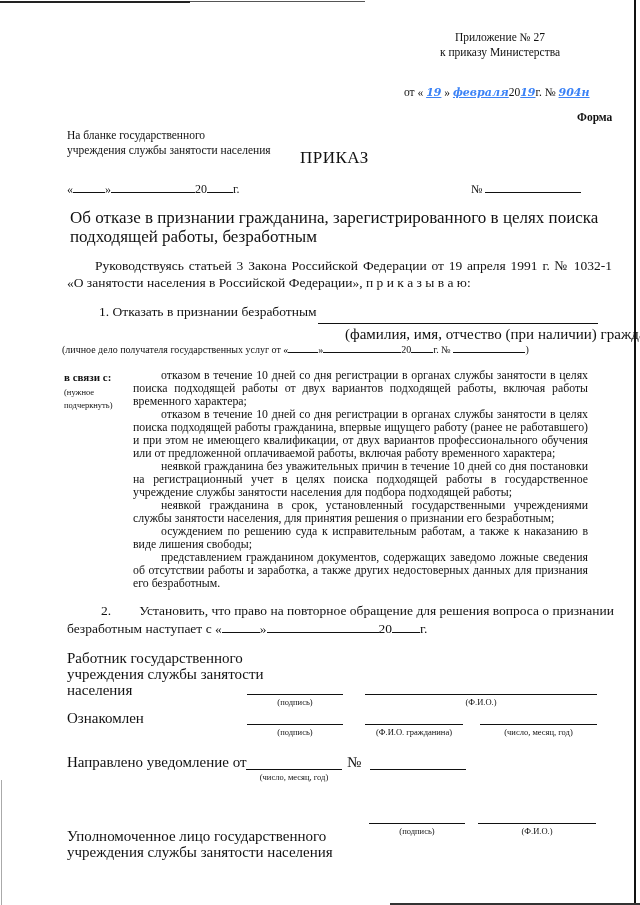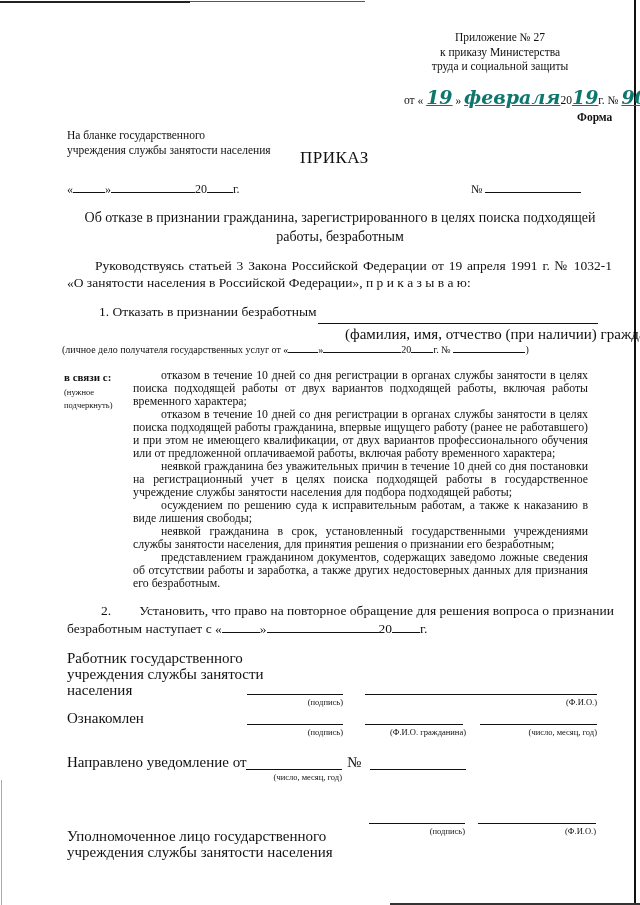--- a/index.html
+++ b/index.html
@@ -11,63 +11,62 @@
   .abs { position: absolute; }
   .edge-top { left: 0; top: 1px; width: 365px; height: 1px; background: #555; }
   .edge-top2 { left: 0; top: 1px; width: 190px; height: 2px; background: #222; }
   .edge-right { left: 634px; top: 0; width: 2px; height: 905px; background: #111; }
   .edge-left { left: 1px; top: 780px; width: 1px; height: 125px; background: #aaa; }
   .edge-bottom { left: 390px; top: 903px; width: 250px; height: 2px; background: #333; }
 
   .appendix { left: 400px; top: 30px; width: 200px; text-align: center; font-size: 11.5px; line-height: 14.5px; }
   .appendix div { white-space: nowrap; }
   .order-line { left: 404px; top: 86px; font-size: 11.5px; white-space: nowrap; }
-  .hw { font-family: "DejaVu Serif", serif; font-style: italic; font-weight: bold; font-size: 19px; text-decoration: underline; color: #0f766e; }
+  .hw { font-family: "DejaVu Serif", serif; font-style: italic; font-weight: bold; font-size: 11px; text-decoration: underline; color: #3b82f6; }
   .forma { left: 577px; top: 111px; font-size: 11.5px; font-weight: bold; }
 
   .blank { left: 67px; top: 128px; font-size: 11.5px; line-height: 14.5px; }
   .prikaz { left: 300px; top: 148px; font-size: 17px; letter-spacing: 0.5px; }
 
   .dateline { left: 67px; top: 181px; font-size: 12px; white-space: nowrap; }
   .u { display: inline-block; border-bottom: 1px solid #111; height: 11px; vertical-align: baseline; }
   .numline { left: 471px; top: 181px; font-size: 12px; white-space: nowrap; }
 
-  .title { left: 70px; top: 209px; width: 540px; text-align: center; font-size: 14px; line-height: 18.5px; }
+  .title { left: 70px; top: 209px; width: 540px; font-size: 17px; line-height: 18.5px; }
   .intro { left: 67px; top: 257px; width: 545px; font-size: 13.5px; line-height: 17px; text-align: justify; text-indent: 28px; }
 
   .item1 { left: 99px; top: 304px; font-size: 13.5px; white-space: nowrap; }
   .fio-line { left: 318px; top: 323px; width: 280px; height: 1px; background: #111; }
   .fio-cap { left: 345px; top: 326px; font-size: 15px; white-space: nowrap; }
   .case-line { left: 62px; top: 343px; font-size: 10px; white-space: nowrap; }
 
   .reason-label { left: 64px; top: 370px; font-size: 11px; line-height: 14px; font-weight: bold; }
   .reason-label .sm { font-size: 8.5px; font-weight: normal; line-height: 16px; display: block; }
   .reasons { left: 133px; top: 369px; width: 455px; font-size: 11.8px; line-height: 13px; text-align: justify; }
   .reasons p { margin: 0; text-indent: 28px; }
 
   .item2 { left: 67px; top: 602px; width: 545px; font-size: 13.5px; line-height: 17px; }
   .item2 .l1 { text-indent: 34px; text-align: justify; white-space: nowrap; }
 
   .sig { font-size: 15px; line-height: 16px; }
   .hline { height: 1px; background: #111; }
-  .cap { font-size: 8.5px; white-space: nowrap; text-align: right; }
+  .cap { font-size: 8.5px; white-space: nowrap; text-align: center; }
 </style>
 </head>
 <body>
 
 <div class="abs edge-top"></div>
 <div class="abs edge-top2"></div>
 <div class="abs edge-right"></div>
 <div class="abs edge-left"></div>
 <div class="abs edge-bottom"></div>
 
 <div class="abs appendix">
   <div>Приложение № 27</div>
   <div>к приказу Министерства</div>
-  <div>труда и социальной защиты</div>
 </div>
 <div class="abs order-line">
   <span>от «</span>
   <span class="hw">19</span>
   <span>»</span>
   <span class="hw">февраля</span><span>20</span><span class="hw">19</span><span>г. №</span>
   <span class="hw">904н</span>
 </div>
 <div class="abs forma">Форма</div>
 
@@ -99,22 +98,22 @@
 
 <div class="abs reason-label">
   <span>в связи с:</span>
   <span class="sm">(нужное</span>
   <span class="sm" style="line-height:10px">подчеркнуть)</span>
 </div>
 <div class="abs reasons">
   <p>отказом в течение 10 дней со дня регистрации в органах службы занятости в целях поиска подходящей работы от двух вариантов подходящей работы, включая работы временного характера;</p>
   <p>отказом в течение 10 дней со дня регистрации в органах службы занятости в целях поиска подходящей работы гражданина, впервые ищущего работу (ранее не работавшего) и при этом не имеющего квалификации, от двух вариантов профессионального обучения или от предложенной оплачиваемой работы, включая работу временного характера;</p>
   <p>неявкой гражданина без уважительных причин в течение 10 дней со дня постановки на регистрационный учет в целях поиска подходящей работы в государственное учреждение службы занятости населения для подбора подходящей работы;</p>
+  <p>неявкой гражданина в срок, установленный государственными учреждениями службы занятости населения, для принятия решения о признании его безработным;</p>
   <p>осуждением по решению суда к исправительным работам, а также к наказанию в виде лишения свободы;</p>
-  <p>неявкой гражданина в срок, установленный государственными учреждениями службы занятости населения, для принятия решения о признании его безработным;</p>
   <p>представлением гражданином документов, содержащих заведомо ложные сведения об отсутствии работы и заработка, а также других недостоверных данных для признания его безработным.</p>
 </div>
 
 <div class="abs item2">
   <div class="l1"><span>2.</span><span style="display:inline-block;width:28px"></span><span>Установить, что право на повторное обращение для решения вопроса о признании</span></div>
   <div><span>безработным наступает с «</span><span class="u" style="width:38px;height:13px"></span><span>»</span><span class="u" style="width:112px;height:13px"></span><span>20</span><span class="u" style="width:28px;height:13px"></span><span>г.</span></div>
 </div>
 
 <div class="abs sig" style="left:67px;top:650px;">
   <div>Работник государственного</div>

